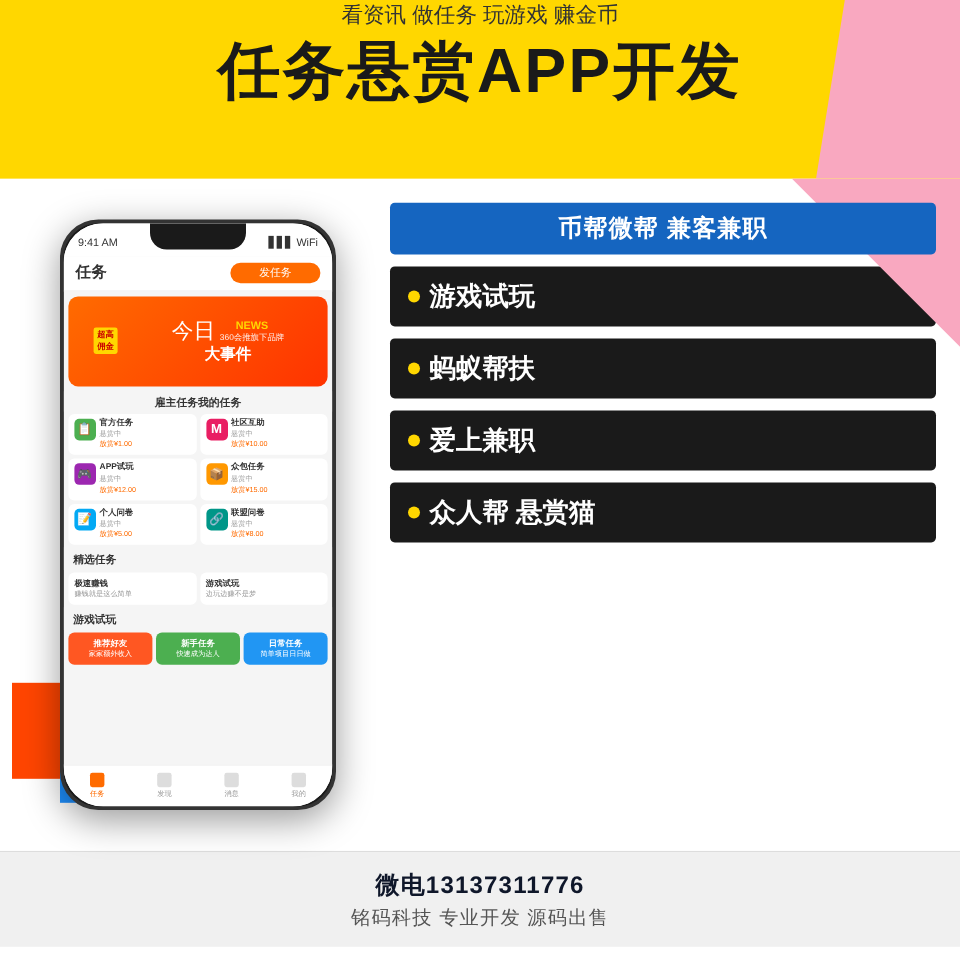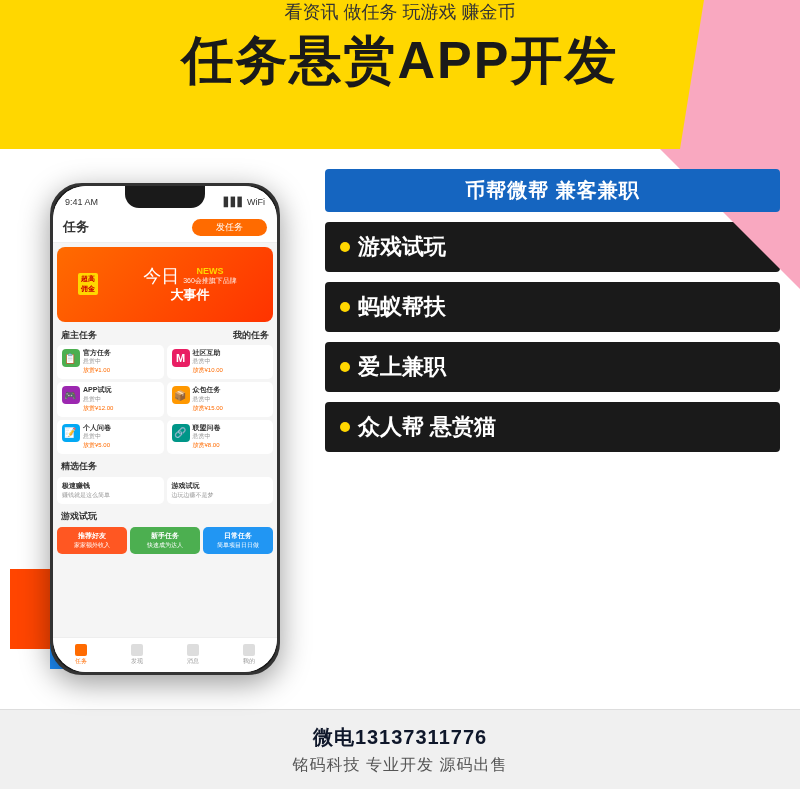--- a/index.html
+++ b/index.html
@@ -486,21 +486,21 @@
                 <span class="banner-news" style="font-size:18px;">今日</span>
                 <div>
                   <div class="banner-news-en">NEWS</div>
                   <div class="banner-subtitle">360会推旗下品牌</div>
                 </div>
               </div>
               <div style="font-size:13px;color:#fff;font-weight:900;">大事件</div>
             </div>
           </div>
 
-          <div style="display:flex;justify-content:space-between;padding:3px 8px 1px;background:#f5f5f5;">
+          <div style="display:flex;justify-content:center;padding:3px 8px 1px;background:#f5f5f5;">
             <span class="phone-section-title" style="padding:0;">雇主任务</span>
             <span class="phone-section-title" style="padding:0;">我的任务</span>
           </div>
 
           <div class="task-grid">
 
             <div class="task-item">
               <div class="task-icon" style="background:#4CAF50;">📋</div>
               <div class="task-info">
                 <div class="task-name">官方任务</div>

